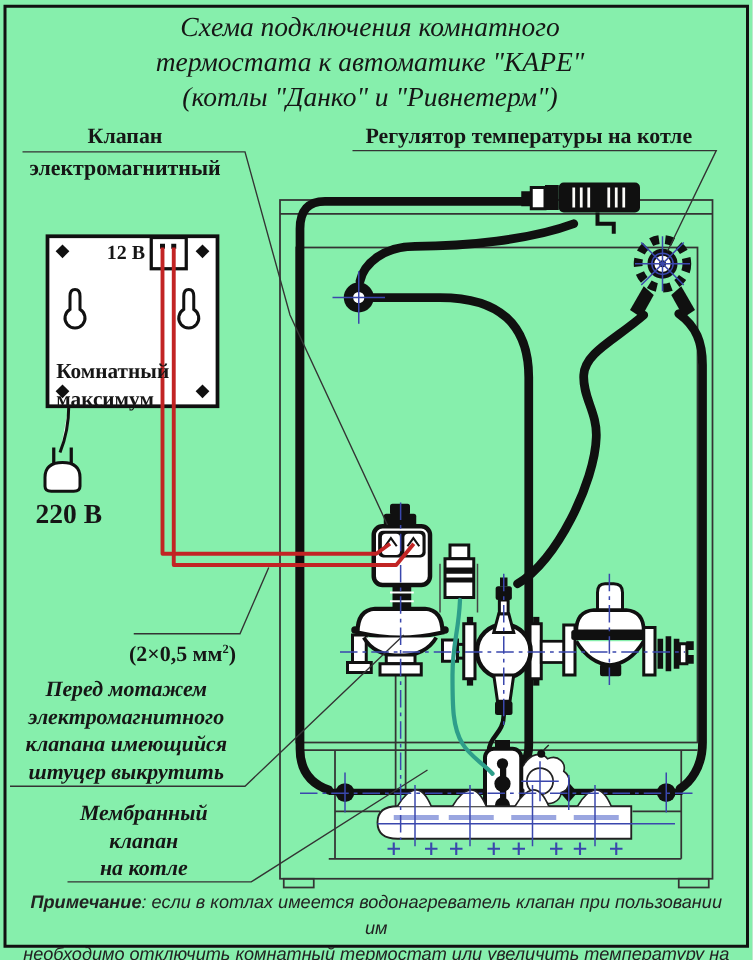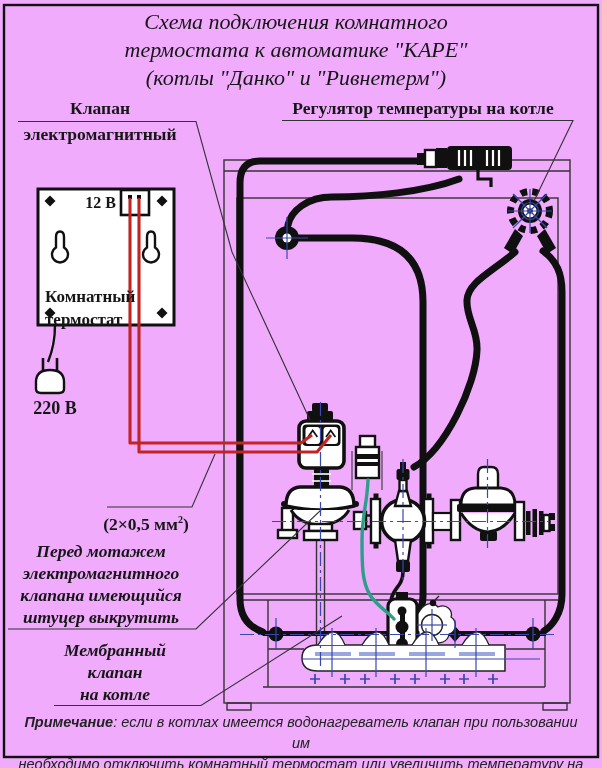--- a/index.html
+++ b/index.html
@@ -1,36 +1,36 @@
 <!DOCTYPE html>
 <html style="--wire-red: #c22424; --capillary-teal: #2e9e8a; --centerline-blue: #3a47ad;"><head>
 <meta charset="utf-8">
 <style>
   html,body{margin:0;padding:0;background:#e8e8e8;}
-  #page{position:relative;width:602px;height:768px;background:#f0abfc;overflow:hidden;
+  #page{position:relative;width:602px;height:768px;background:#86efac;overflow:hidden;
         font-family:"Liberation Serif",serif;}
   #draw{position:absolute;left:0;top:0;z-index:1;}
   .txt{position:absolute;z-index:2;color:#161616;}
   
   .title{left:22px;top:8px;width:548px;text-align:center;
          font:italic 22px "Liberation Serif",serif;line-height:28px;}
   
   .lbl{font-weight:bold;font-size:17.5px;text-align:center;line-height:22px;}
   .t-sole1{left:4px;top:97px;width:192px;}
   .t-sole2{left:2px;top:123px;width:196px;}
   .t-reg1{left:270px;top:97px;width:306px;}
   .t-reg2{left:270px;top:122px;width:306px;}
   .t-wire1{left:100px;top:484px;width:92px;}
   .t-wire2{left:92px;top:509px;width:108px;font-family:Liberation Serif, serif;}
   .t-wire2 sup{font-size:10px;}
   .t-fit{left:4px;top:540px;width:194px;font-style:italic;}
   .t-mem{left:34px;top:639px;width:162px;font-style:italic;}
   .t-12v{left:70px;top:194px;width:46px;text-align:right;font-weight:bold;font-size:16px;}
   .t-name{left:45px;top:285px;width:110px;text-align:left;font-weight:bold;font-size:17px;line-height:23px;}
-  .t-220v{left:25px;top:398px;width:60px;text-align:center;font-weight:bold;font-size:18px;}
+  .t-220v{left:25px;top:398px;width:60px;text-align:center;font-weight:bold;font-size:22px;}
   
   .note{left:15px;top:712px;width:572px;text-align:center;
         font:italic 14.5px "Liberation Sans",sans-serif;line-height:21px;color:#222;}
   .note b{font-weight:bold;}
   
   .thin{fill:none;stroke:#333;stroke-width:1.4;}
   .med{fill:#fff;stroke:#111;stroke-width:2.4;}
   .med3{fill:#fff;stroke:#101010;stroke-width:3.4;}
   .blk{fill:#101010;stroke:none;}
   .tube{fill:none;stroke:#101010;stroke-width:7;stroke-linecap:round;}
@@ -314,21 +314,21 @@
 
   <div class="txt lbl t-mem">
     <div>Мембранный</div>
     <div>клапан</div>
     <div>на котле</div>
   </div>
 
   <div class="txt t-12v">12 В</div>
   <div class="txt t-name">
     <div>Комнатный</div>
-    <div>термостат</div>
+    <div>максимум</div>
   </div>
   <div class="txt t-220v">220 В</div>
 
   <div class="txt note">
     <div><b>Примечание</b><span>: если в котлах имеется водонагреватель клапан при пользовании им</span></div>
     <div>необходимо отключить комнатный термостат или увеличить температуру на нем.</div>
   </div>
 
 </div>
 

